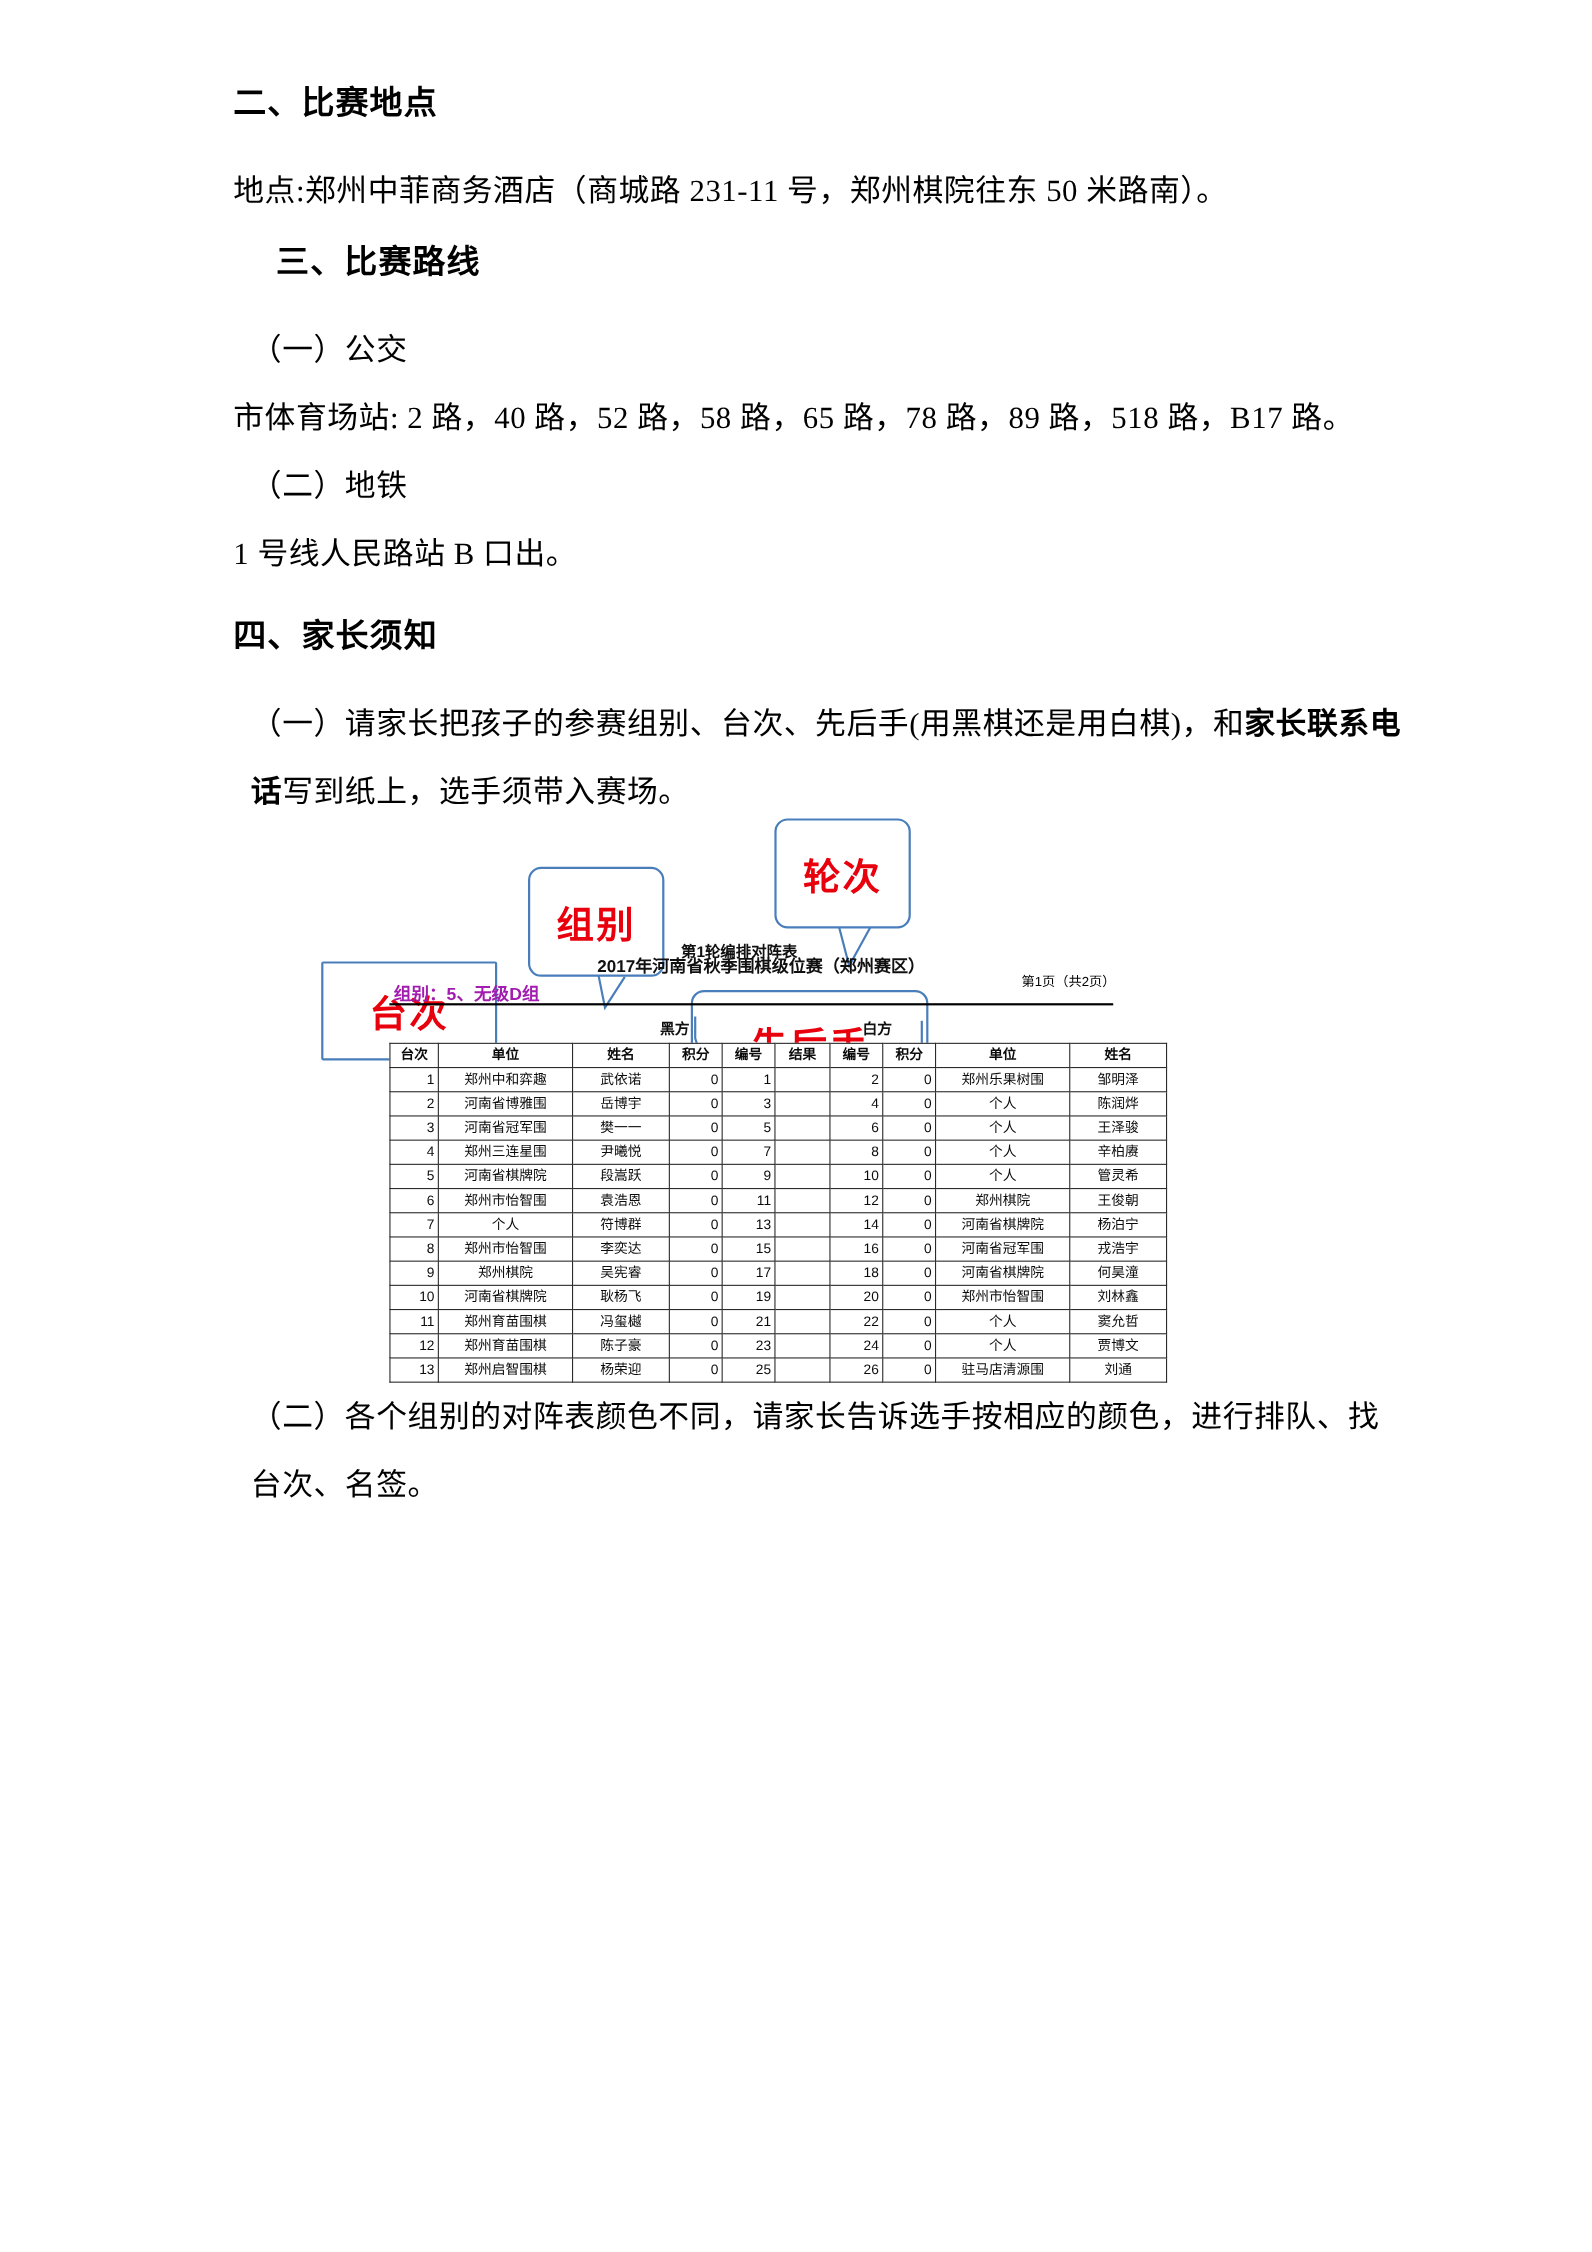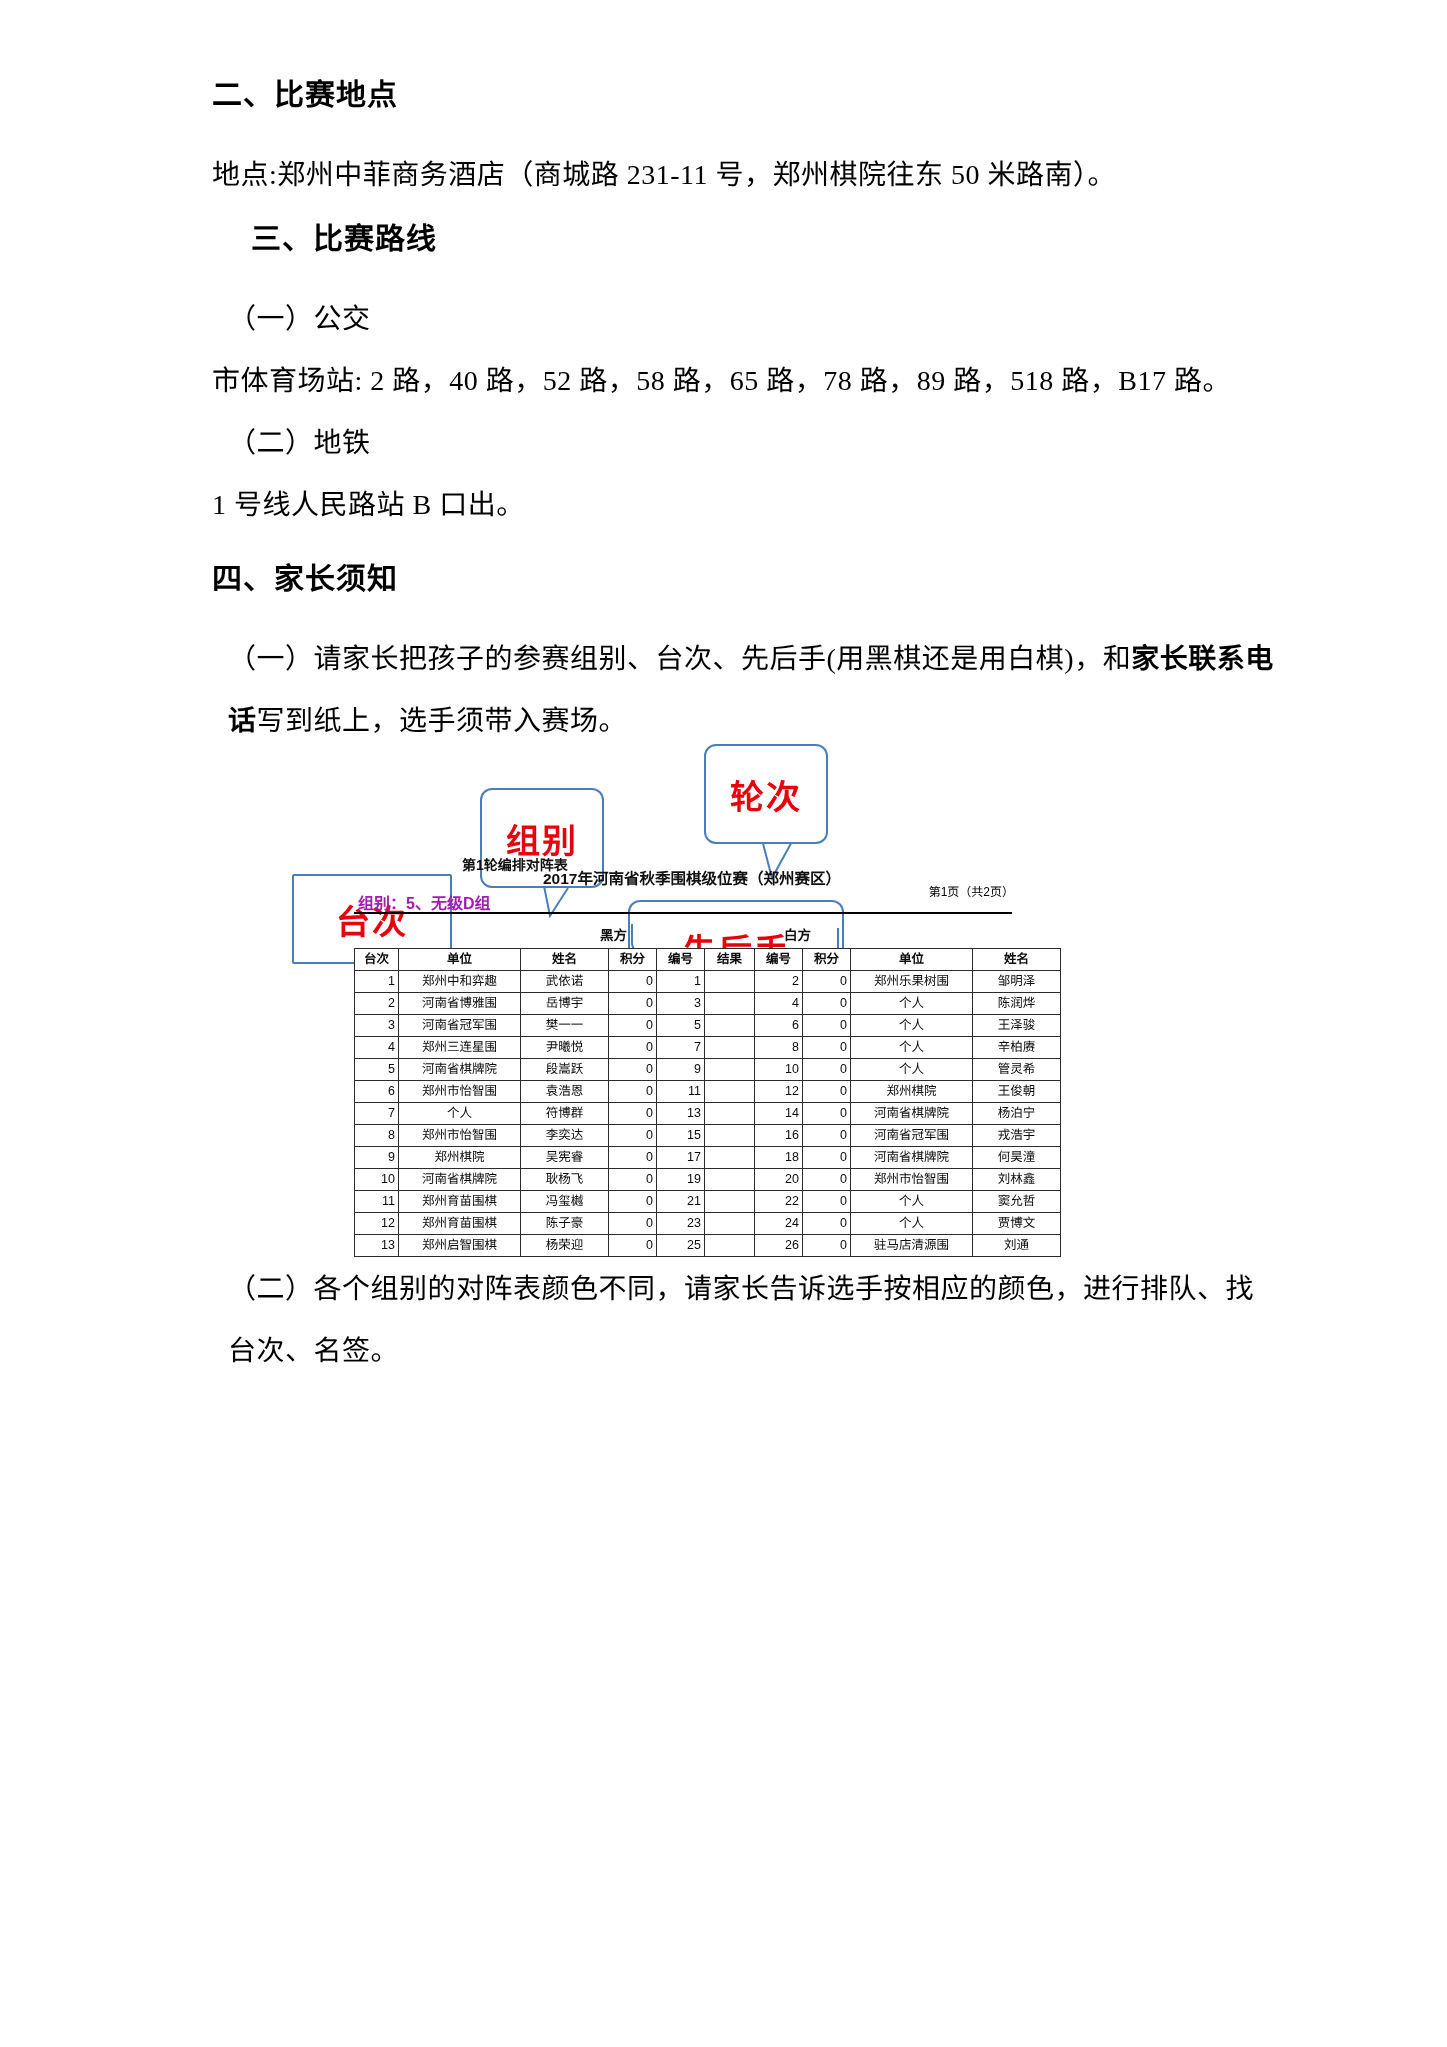--- a/index.html
+++ b/index.html
@@ -63,21 +63,21 @@
     color: #101010;
     position: absolute;
     left: 80px; top: 48px;
     width: 560px;
     margin-top: 40px;
   }
   .fig-subtitle {
     font-family: "Liberation Sans", "DejaVu Sans", sans-serif;
     font-weight: bold;
     font-size: 14px;
-    text-align: left;
+    text-align: center;
     color: #101010;
     position: absolute;
     left: 130px; top: 76px;
     width: 420px;
   }
   .fig-group {
     font-family: "Liberation Sans", "DejaVu Sans", sans-serif;
     font-weight: bold;
     font-size: 16px;
     color: #a21caf;

